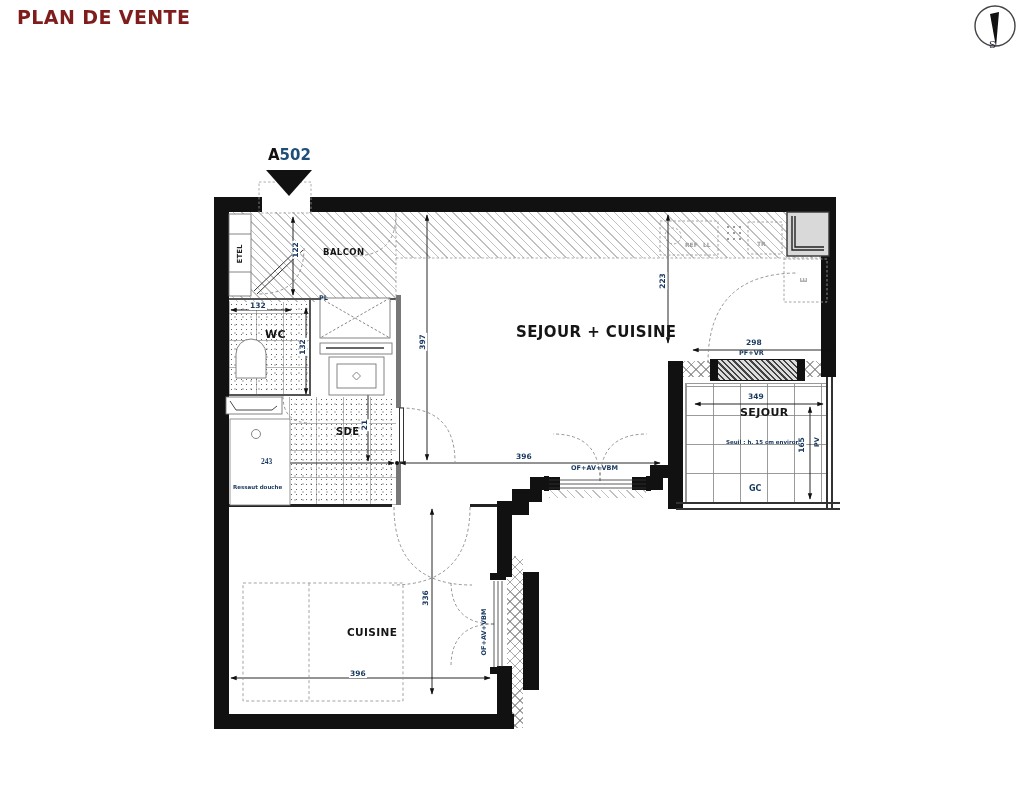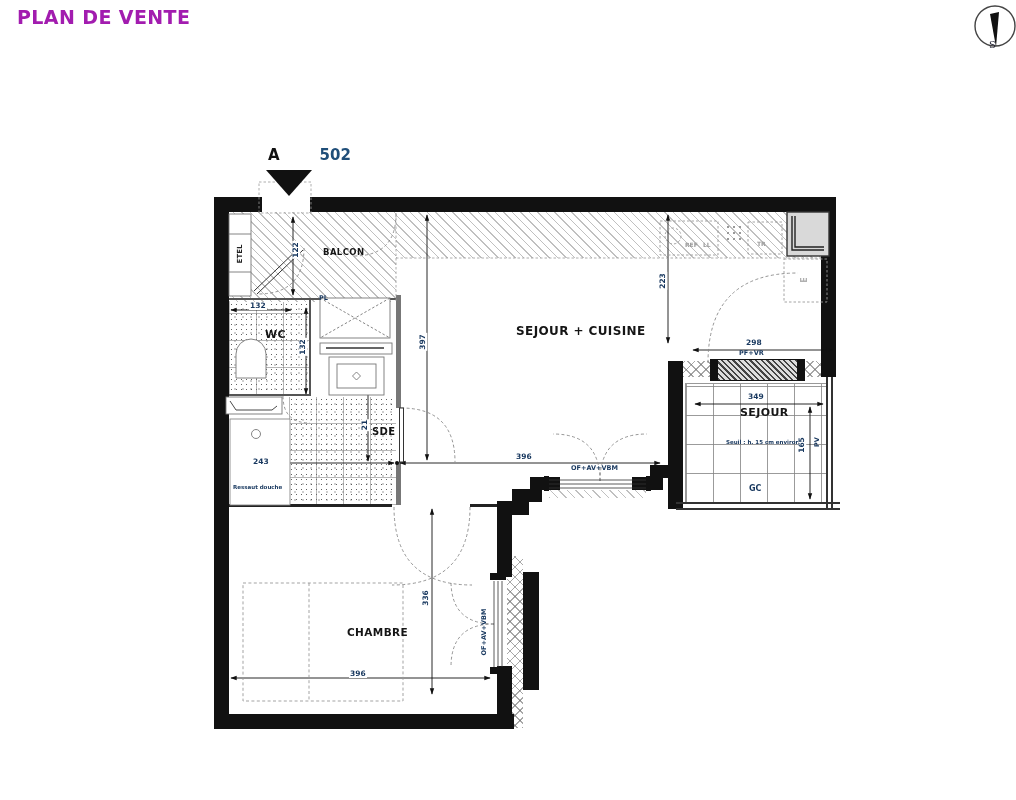--- a/index.html
+++ b/index.html
@@ -1,21 +1,21 @@
 <!DOCTYPE html>
 <html><head>
 <meta charset="utf-8">
 <style>
   html,body{margin:0;padding:0;background:#fff;}
   .page{position:relative;width:1016px;height:800px;background:#fff;overflow:hidden;
         font-family:"DejaVu Sans",sans-serif;}
   .abs{position:absolute;}
-  .title{position:absolute;left:17px;top:6px;font-size:19px;font-weight:bold;color:#a21caf;letter-spacing:.4px;}
+  .title{position:absolute;left:17px;top:6px;font-size:19px;font-weight:bold;color:#7f1d1d;letter-spacing:.4px;}
   .unit{position:absolute;left:268px;top:146px;font-size:15px;font-weight:bold;}
-  .unit .up{color:#111;} .unit .un{color:#1F4E79;margin-left:40px;}
+  .unit .up{color:#111;} .unit .un{color:#1F4E79;}
   .tri{position:absolute;left:266px;top:170px;width:0;height:0;
        border-left:23px solid transparent;border-right:23px solid transparent;border-top:26px solid #111;}
   .wall{position:absolute;background:#111;}
   .part{position:absolute;background:#555;}
   .rail{position:absolute;background:#333;}
   .hatch{position:absolute;background:repeating-linear-gradient(45deg, rgba(140,140,140,.55) 0 1px, transparent 1px 6px);}
   .hatch-dense{position:absolute;border:1px solid #111;
        background:repeating-linear-gradient(45deg,#444 0 1.5px,#ddd 1.5px 4px);}
   .crosshatch{position:absolute;background:
        repeating-linear-gradient(45deg, rgba(110,110,110,.6) 0 1px, transparent 1px 7px),
@@ -198,23 +198,23 @@
     <g stroke="#999" stroke-width="0.9" fill="none" stroke-dasharray="3 2.4">
       <rect x="243" y="583" width="160" height="118"></rect>
       <path d="M309,583 V701"></path>
     </g>
 
     <circle cx="397" cy="463" r="2" fill="#111"></circle>
   </svg>
 
   <div class="room z4" style="left:323px;top:248px;font-size:8.5px;">BALCON</div>
   <div class="room z4" style="left:265px;top:329px;font-size:11px;">WC</div>
-  <div class="room z4" style="left:336px;top:427px;font-size:10px;margin-left:36px;">SDE</div>
-  <div class="room z4" style="left:516px;top:325px;font-size:12px;">SEJOUR + CUISINE</div>
-  <div class="room z4" style="left:347px;top:627px;font-size:10.5px;">CHAMBRE</div>
+  <div class="room z4" style="left:336px;top:427px;font-size:10px;">SDE</div>
+  <div class="room z4" style="left:516px;top:325px;font-size:15px;">SEJOUR + CUISINE</div>
+  <div class="room z4" style="left:347px;top:627px;font-size:10.5px;">CUISINE</div>
   <div class="room z4" style="left:740px;top:407px;font-size:11px;">SEJOUR</div>
 
   <div class="lbl rot z4" style="left:240px;top:254px;color:#222;font-size:7px;">ETEL</div>
   <div class="lbl z4" style="left:319px;top:295px;">PL</div>
   <div class="lbl gray z4" style="left:685px;top:242px;font-size:6px;">REF</div>
   <div class="lbl gray z4" style="left:703px;top:242px;font-size:6px;">LL</div>
   <div class="lbl gray z4" style="left:757px;top:241px;font-size:6px;">TR</div>
   <div class="lbl gray rot z4" style="left:805px;top:280px;font-size:8px;color:#b0b0b0;">E</div>
   <div class="lbl z4" style="left:739px;top:350px;">PF+VR</div>
   <div class="lbl z4" style="left:571px;top:465px;">OF+AV+VBM</div>
@@ -226,18 +226,18 @@
 
   <div class="dim-lbl rot z4" style="left:296px;top:250px;">122</div>
   <div class="dim-lbl z4" style="left:249px;top:302px;">132</div>
   <div class="dim-lbl rot z4" style="left:303px;top:347px;">132</div>
   <div class="dim-lbl rot z4" style="left:423px;top:342px;">397</div>
   <div class="dim-lbl rot z4" style="left:365px;top:425px;">21</div>
   <div class="dim-lbl rot z4" style="left:663px;top:281px;">223</div>
   <div class="dim-lbl z4" style="left:745px;top:339px;">298</div>
   <div class="dim-lbl z4" style="left:747px;top:393px;">349</div>
   <div class="dim-lbl rot z4" style="left:802px;top:445px;">165</div>
-  <div class="dim-lbl z4" style="left:252px;top:458px;">243</div>
+  <div class="dim-lbl z4" style="left:260px;top:458px;font-family:Liberation Serif, serif;">243</div>
   <div class="dim-lbl z4" style="left:515px;top:453px;">396</div>
   <div class="dim-lbl rot z4" style="left:426px;top:598px;">336</div>
   <div class="dim-lbl z4" style="left:349px;top:670px;">396</div>
 
 </div>
 
 </body></html>

